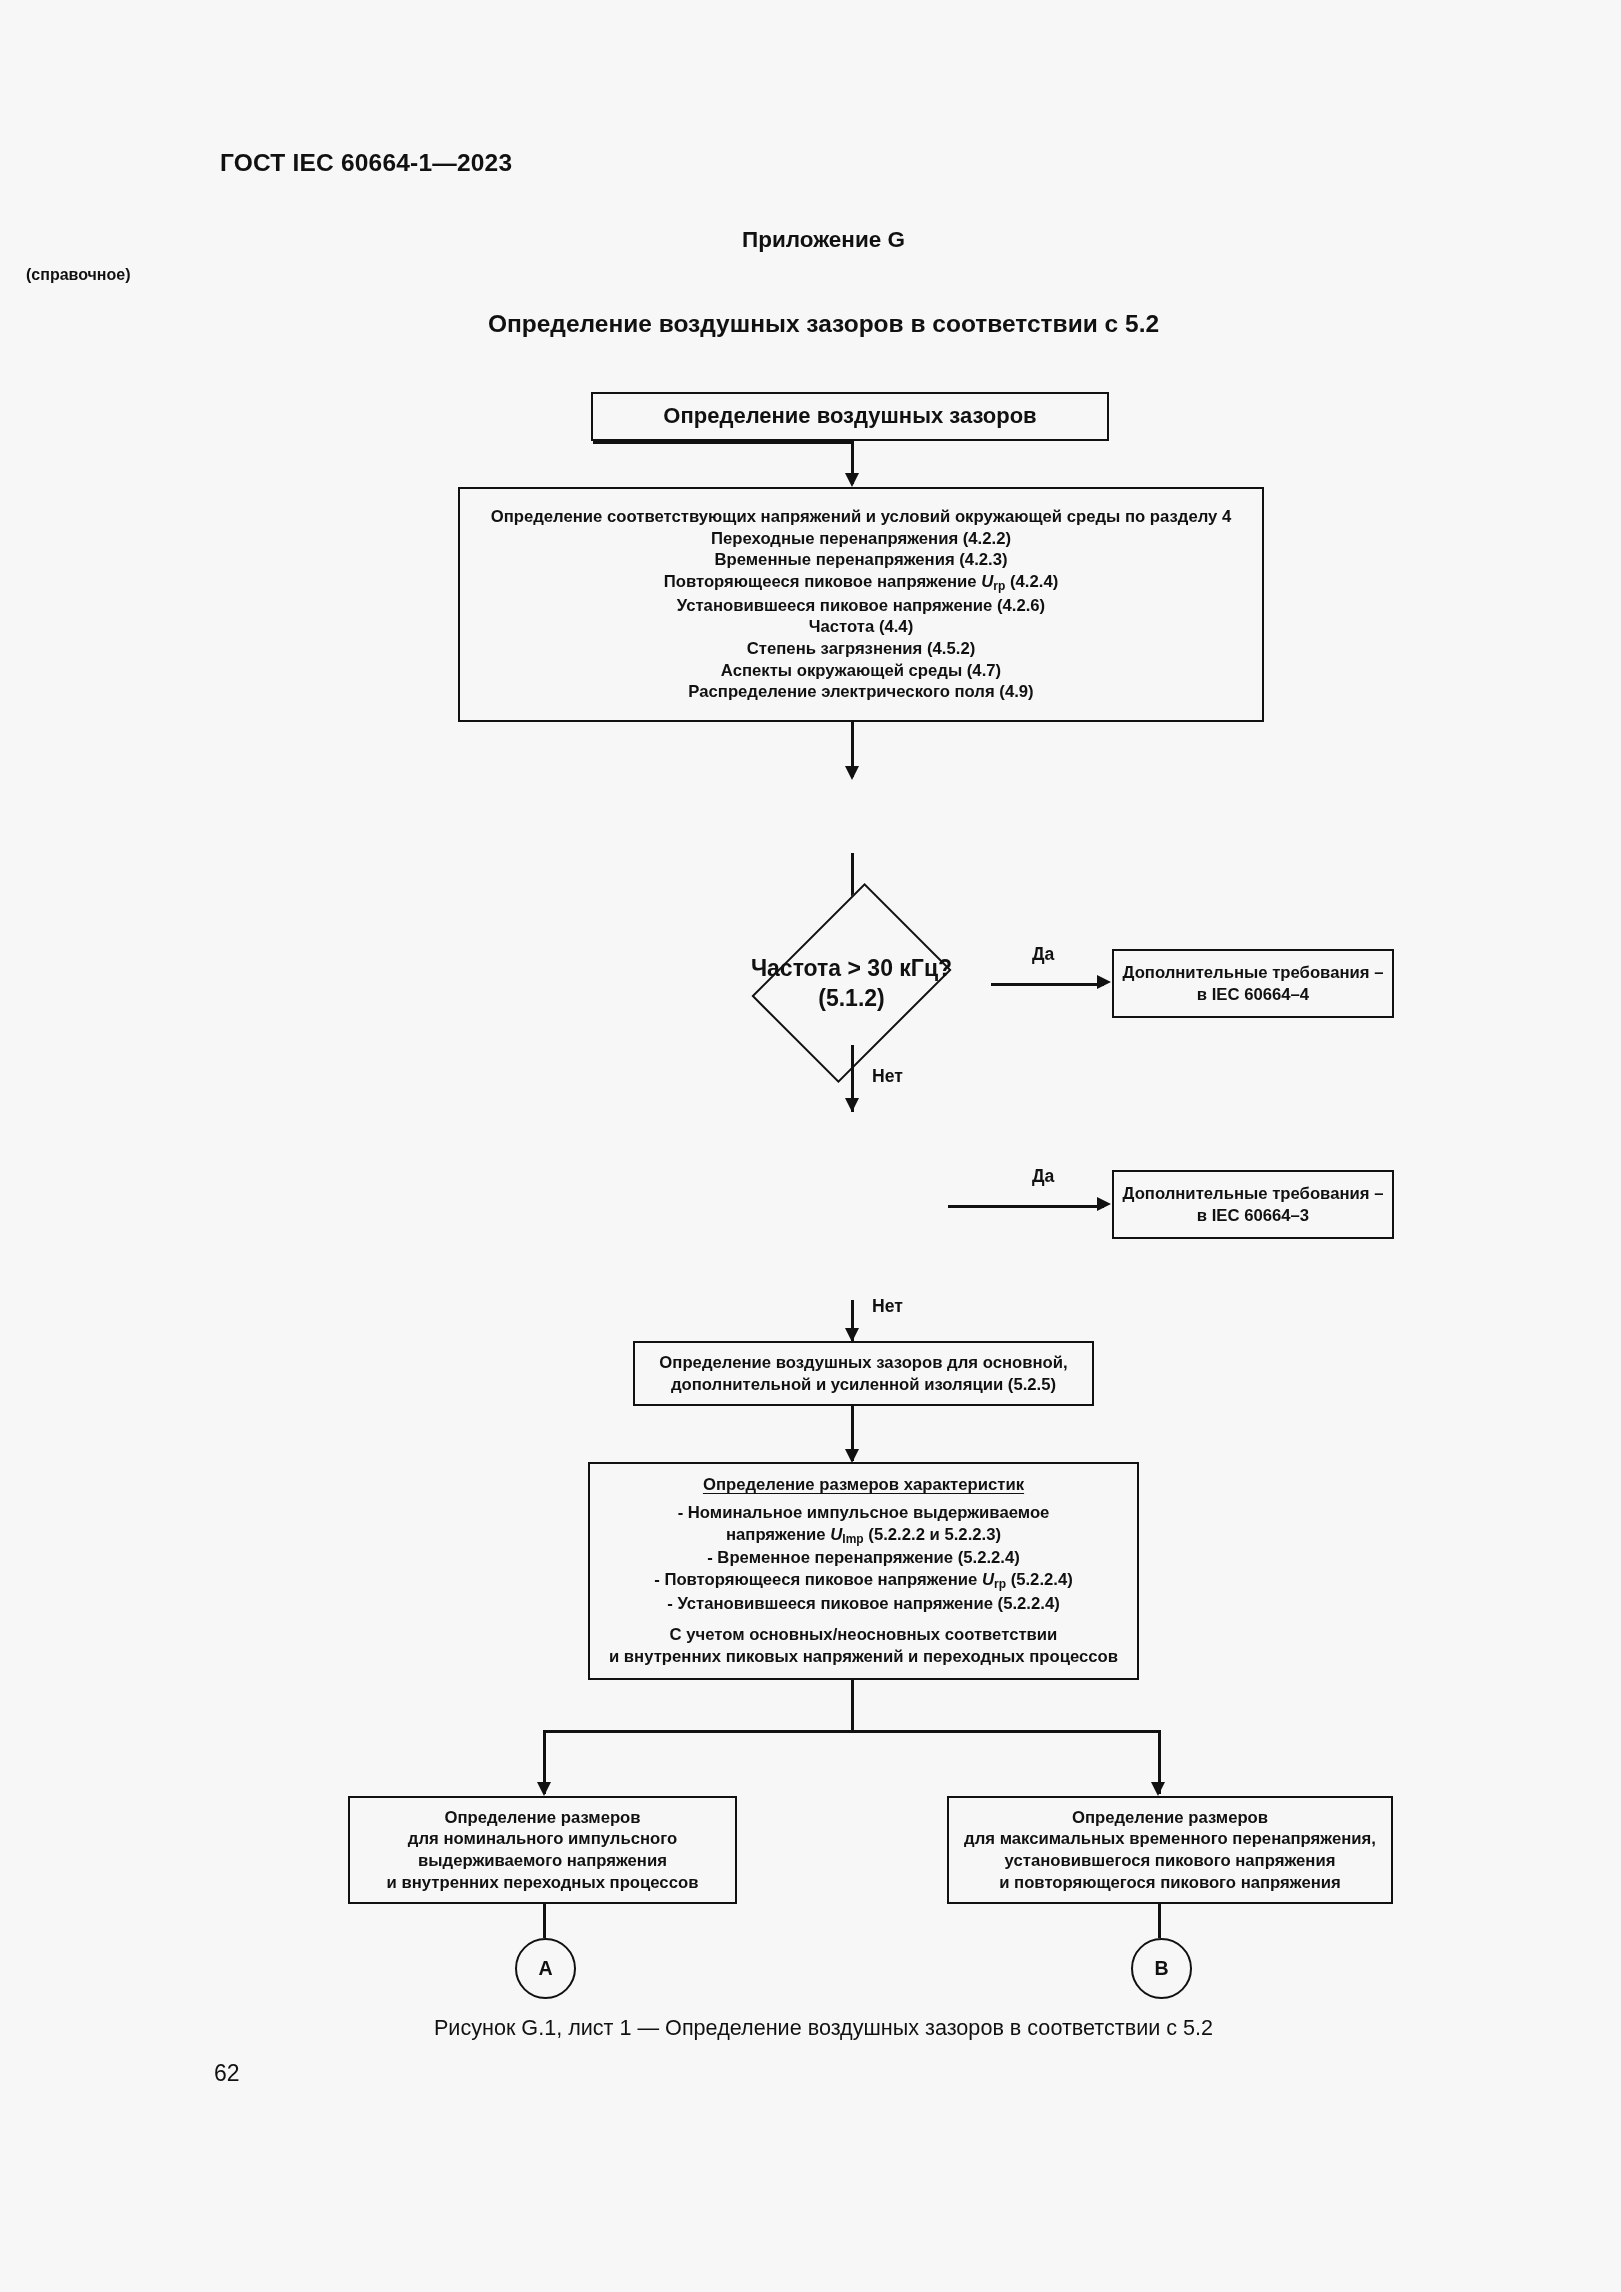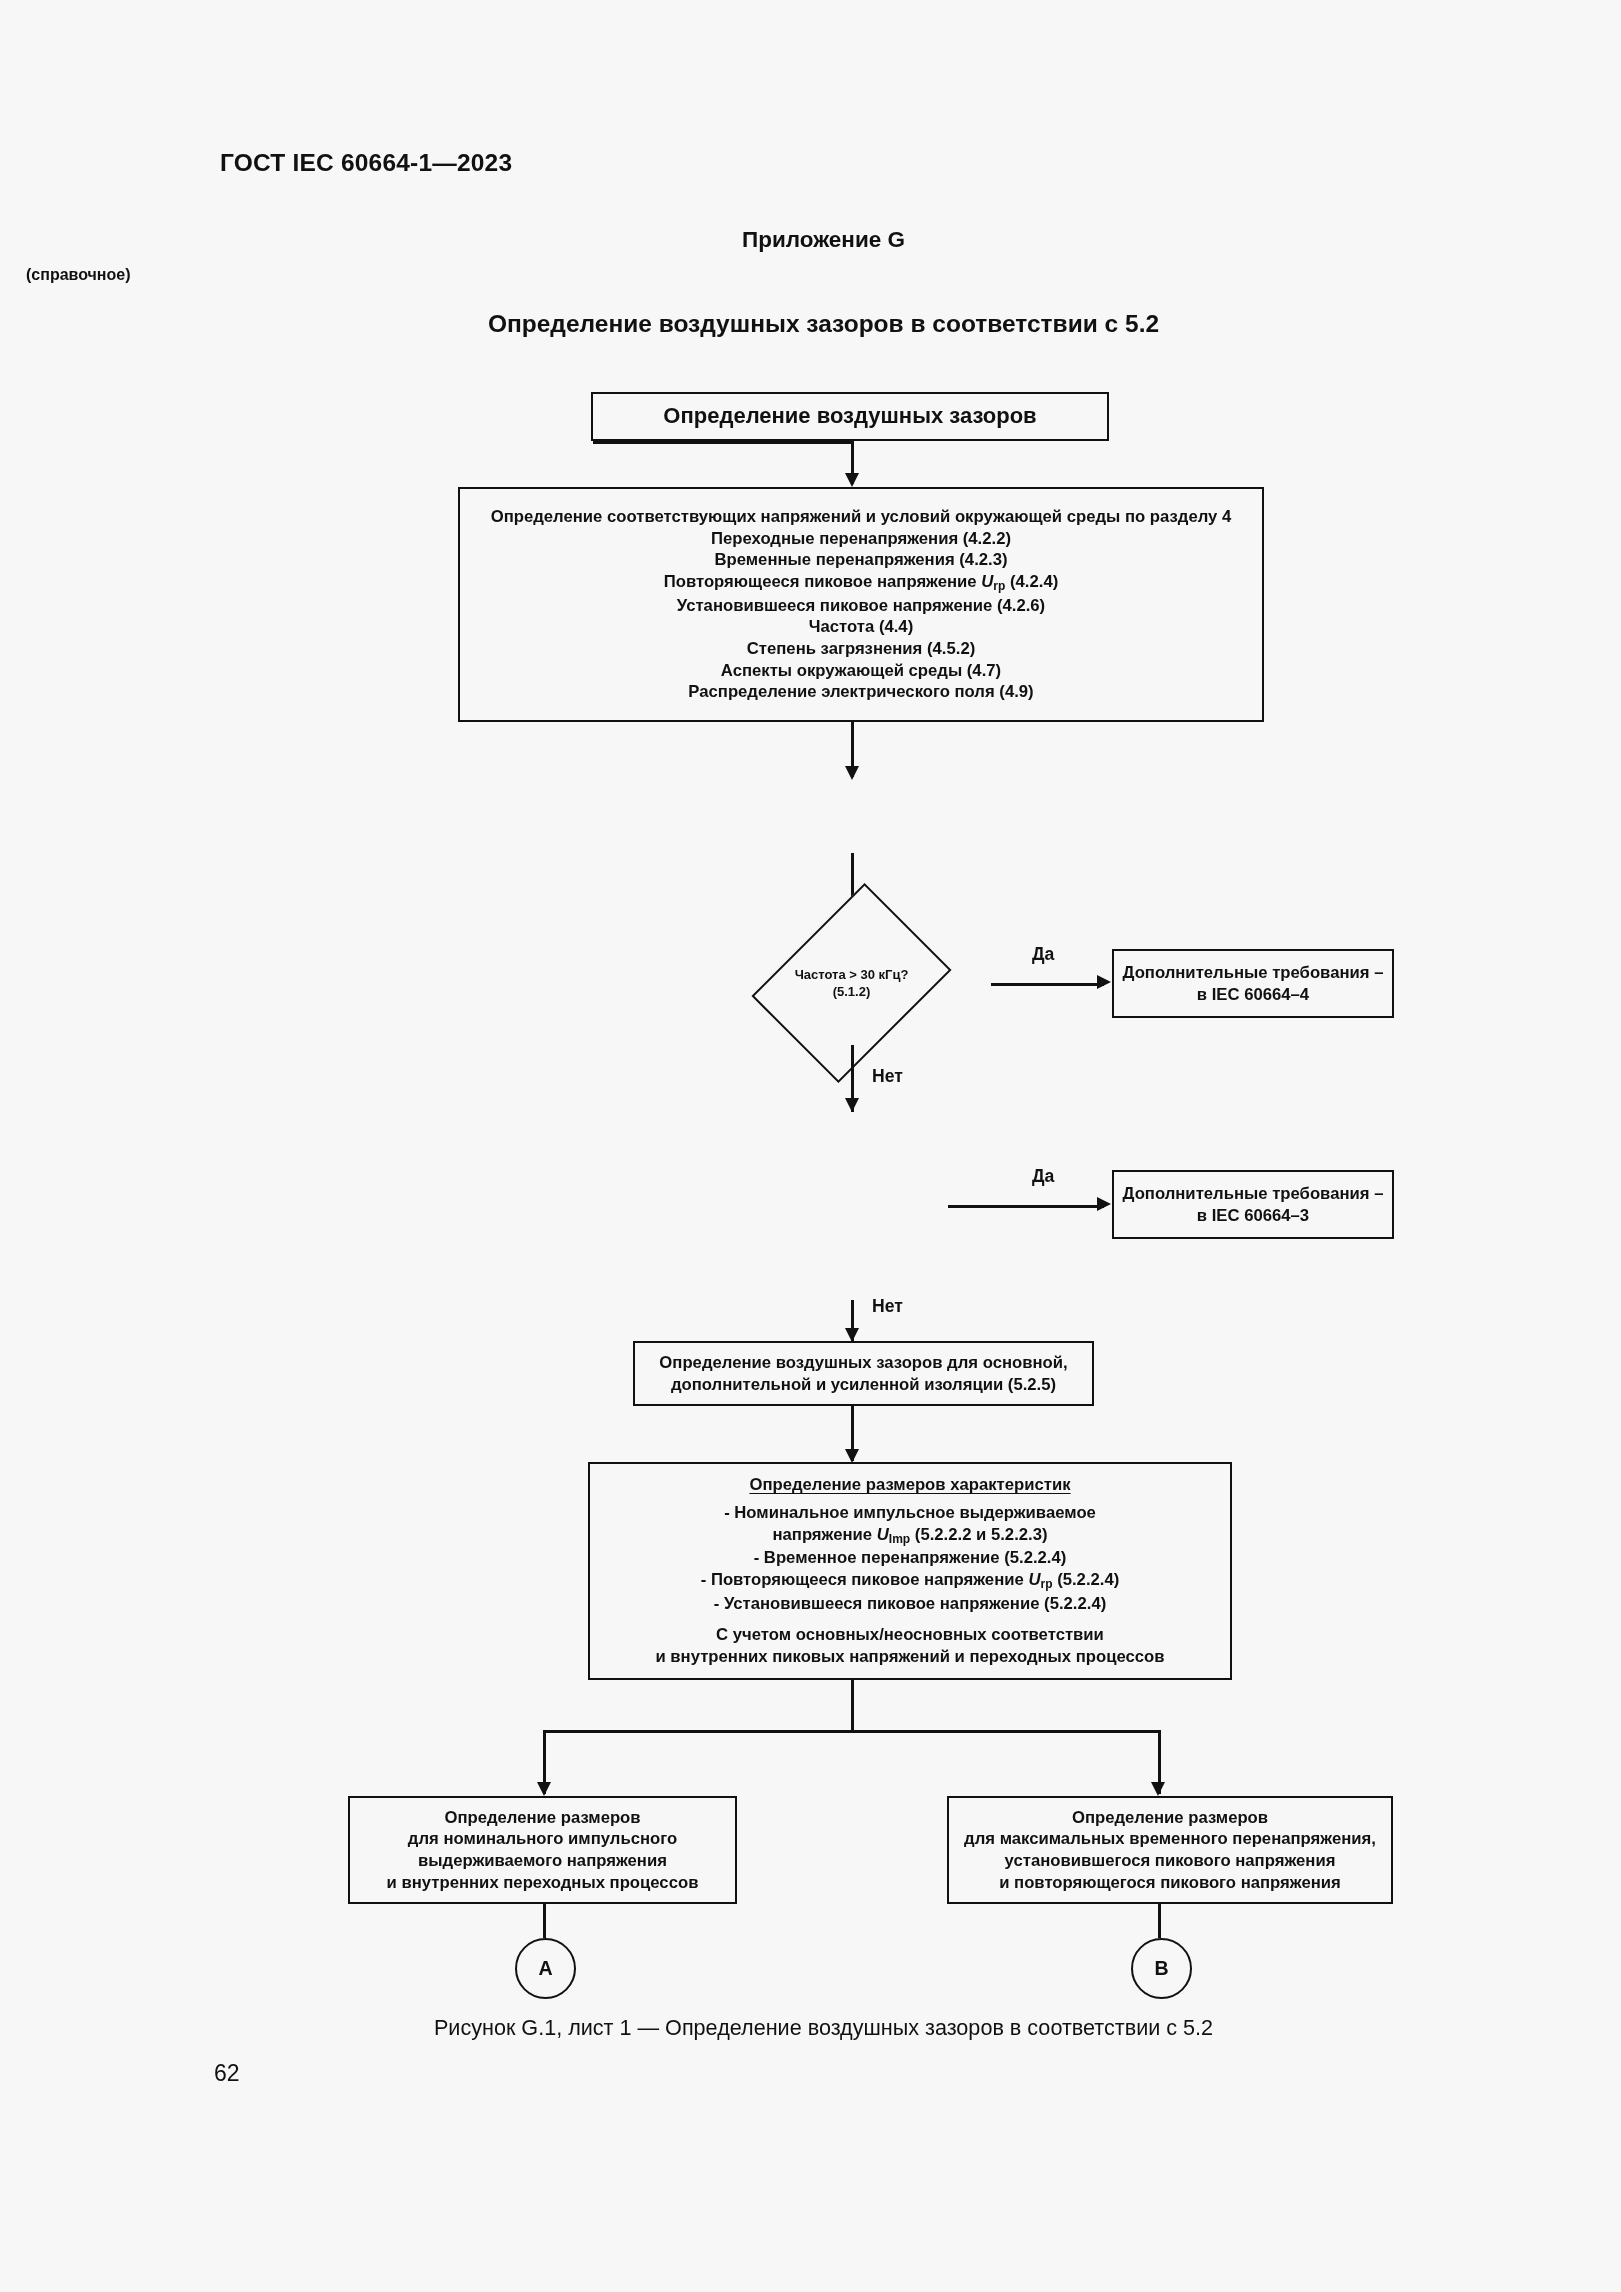--- a/index.html
+++ b/index.html
@@ -140,21 +140,21 @@
 
     <div class="vline" style="left:825px;top:722px;height:55px;"></div>
     <div class="arrow-down" style="left:819px;top:766px;"></div>
 
 
     <div class="vline" style="left:825px;top:853px;height:67px;"></div>
     <div class="arrow-down" style="left:819px;top:907px;"></div>
 
     <div class="diamond" style="left:686px;top:922px;width:279px;height:123px;">
       <div class="shape" style="left:78px;top:-18.6px;width:123px;height:160px;"></div>
-      <div class="dtext" style="font-size:13px;font-weight:bold;">
+      <div class="dtext" style="font-size:23px;font-weight:bold;">
         <div>
           <div>Частота &gt; 30 кГц?</div>
           <div>(5.1.2)</div>
         </div>
       </div>
     </div>
 
     <div class="hline" style="left:965px;top:983px;width:113px;"></div>
     <div class="arrow-right" style="left:1071px;top:975px;"></div>
     <div class="edge-label" style="left:1006px;top:944px;">Да</div>
@@ -189,21 +189,21 @@
     <div class="node" style="left:607px;top:1341px;width:461px;height:65px;font-size:16.7px;">
       <div class="inner">
         <div>Определение воздушных зазоров для основной,</div>
         <div>дополнительной и усиленной изоляции (5.2.5)</div>
       </div>
     </div>
 
     <div class="vline" style="left:825px;top:1406px;height:55px;"></div>
     <div class="arrow-down" style="left:819px;top:1449px;"></div>
 
-    <div class="node" style="left:562px;top:1462px;width:644px;height:218px;font-size:16.7px;align-items:center;">
+    <div class="node" style="left:562px;top:1462px;width:551px;height:218px;font-size:16.7px;align-items:center;">
       <div class="inner">
         <div class="u-line" style="display:inline-block;margin-bottom:5.9px;">Определение размеров характеристик</div>
         <div>- Номинальное импульсное выдерживаемое</div>
         <div>
           <span>напряжение </span><i>U</i><sub>Imp</sub><span> (5.2.2.2 и 5.2.2.3)</span>
         </div>
         <div>- Временное перенапряжение (5.2.2.4)</div>
         <div>
           <span>- Повторяющееся пиковое напряжение </span><i>U</i><sub>rp</sub><span> (5.2.2.4)</span>
         </div>

